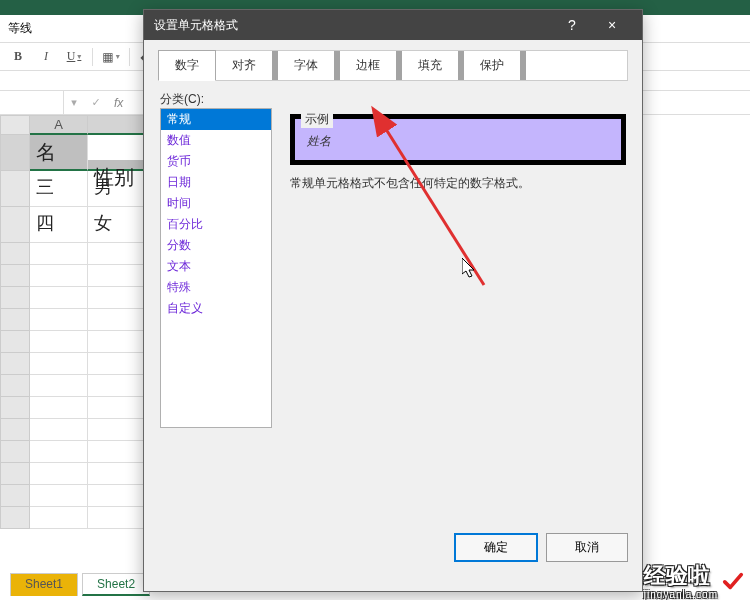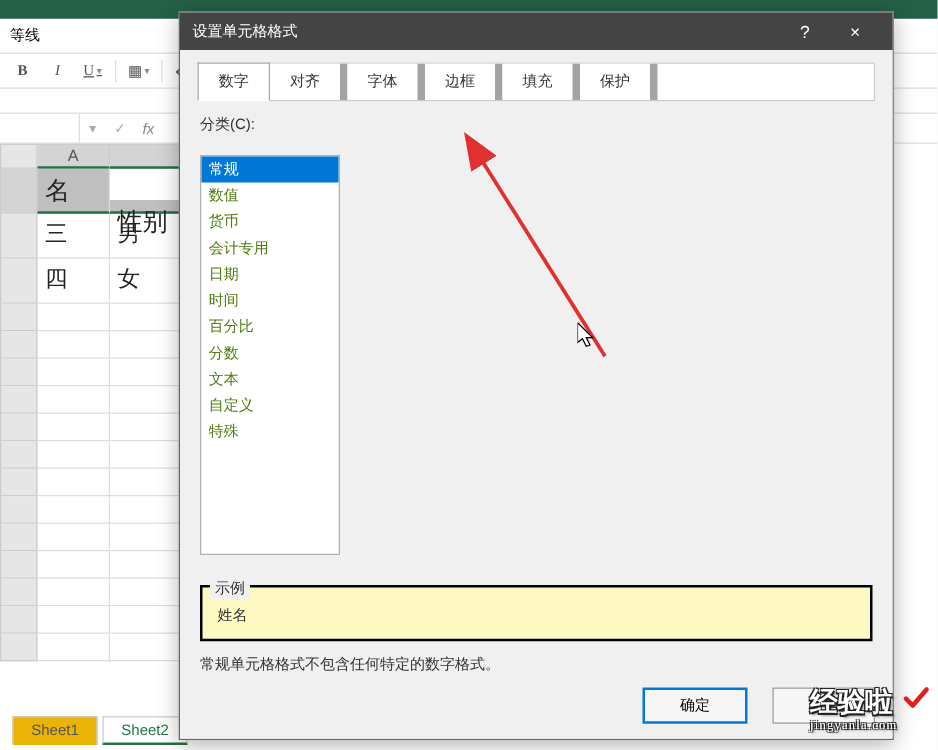--- a/index.html
+++ b/index.html
@@ -160,21 +160,21 @@
     .bg-tab.active {
       background: #fff;
       color: #237346;
       border-bottom: 2px solid #237346;
     }
     
     .dialog {
       position: absolute;
       left: 143px;
       top: 9px;
-      width: 572px;
+      width: 500px;
       height: 583px;
       background: #f0f0f0;
       border: 1px solid #666;
       box-shadow: 0 4px 16px rgba(0,0,0,0.3);
       display: flex;
       flex-direction: column;
     }
     .dlg-title {
       background: #444;
       color: #fff;
@@ -213,81 +213,81 @@
       border: 1px solid #aaa;
       border-bottom: 1px solid #fff;
       margin: -1px 0 -1px -1px;
       position: relative;
       z-index: 1;
     }
     .dlg-content {
       padding: 10px 2px 0 2px;
     }
     .category-label {
-      margin-bottom: 16px;
+      margin-bottom: 0;
       color: #333;
     }
     .category-row {
       display: flex;
       gap: 18px;
-      flex-direction: column;
     }
     .category-list {
       width: 112px;
       height: 320px;
       background: #fff;
       border: 1px solid #b0b0b0;
       overflow-y: auto;
       font-size: 12px;
     }
     .category-list::-webkit-scrollbar { width: 16px; }
     .category-list::-webkit-scrollbar-track { background: #f0f0f0; border-left: 1px solid #ddd; }
     .category-list::-webkit-scrollbar-thumb { background: #ccc; }
     .cat-item {
       padding: 2px 6px;
-      color: #4d7c0f;
+      color: #6d28d9;
       cursor: pointer;
     }
     .cat-item.selected {
       background: #0078d7;
       color: #fff;
     }
     .detail-pane {
       flex: 1;
     }
     .example-group {
-      border: 2px solid #000000;
-      background: #fef9c3;
+      border: 5px solid #000000;
+      background: #c4b5fd;
       padding: 8px 10px;
       position: relative;
       margin-top: 6px;
     }
     .example-label {
       position: absolute;
       top: -8px;
       left: 6px;
       background: #f0f0f0;
       padding: 0 4px;
       font-size: 12px;
       color: #333;
     }
     .example-value {
       padding: 6px 2px 2px 2px;
       color: #333;
+      font-style: italic;
     }
     .desc-text {
       margin-top: 10px;
       color: #333;
     }
     .dlg-buttons {
       position: absolute;
-      bottom: 12px;
+      bottom: 29px;
       right: 14px;
       display: flex;
-      gap: 20px;
+      gap: 8px;
     }
     .dlg-button {
       padding: 4px 28px;
       border: 1px solid #999;
       background: #f7f7f7;
       cursor: pointer;
       font-size: 12px;
     }
     .dlg-button.primary {
       border: 2px solid #0078d7;
@@ -305,28 +305,29 @@
       position: absolute;
       left: 318px;
       top: 248px;
       pointer-events: none;
       z-index: 11;
     }
     
     .watermark {
       position: absolute;
       right: 6px;
-      bottom: 14px;
+      bottom: 0;
       z-index: 20;
       font-size: 22px;
       font-weight: bold;
       color: #fff;
       text-shadow: -1px -1px 0 #222, 1px -1px 0 #222, -1px 1px 0 #222, 1px 1px 0 #222, 2px 2px 2px rgba(0,0,0,0.4);
-      font-family: Liberation Serif, serif;
-      display: flex;
+      font-family: Liberation Sans, sans-serif;
+      display: flex;
+      align-items: center;
       gap: 4px;
     }
     .watermark .check {
       width: 22px; height: 22px;
     }
     .watermark .sub {
       display: block;
       font-size: 10px;
       font-weight: normal;
       color: #fff;
@@ -478,28 +479,27 @@
       <div class="dlg-tab">填充</div>
       <div class="dlg-tab">保护</div>
     </div>
     <div class="dlg-content">
       <div class="category-label">分类(C):</div>
       <div class="category-row">
         <div class="category-list">
           <div class="cat-item selected">常规</div>
           <div class="cat-item">数值</div>
           <div class="cat-item">货币</div>
-          <div class="cat-item">会计专用</div>
           <div class="cat-item">日期</div>
           <div class="cat-item">时间</div>
           <div class="cat-item">百分比</div>
           <div class="cat-item">分数</div>
           <div class="cat-item">文本</div>
+          <div class="cat-item">特殊</div>
           <div class="cat-item">自定义</div>
-          <div class="cat-item">特殊</div>
         </div>
         <div class="detail-pane">
           <div class="example-group">
             <span class="example-label">示例</span>
             <div class="example-value">姓名</div>
           </div>
           <div class="desc-text">常规单元格格式不包含任何特定的数字格式。</div>
         </div>
       </div>
     </div>

